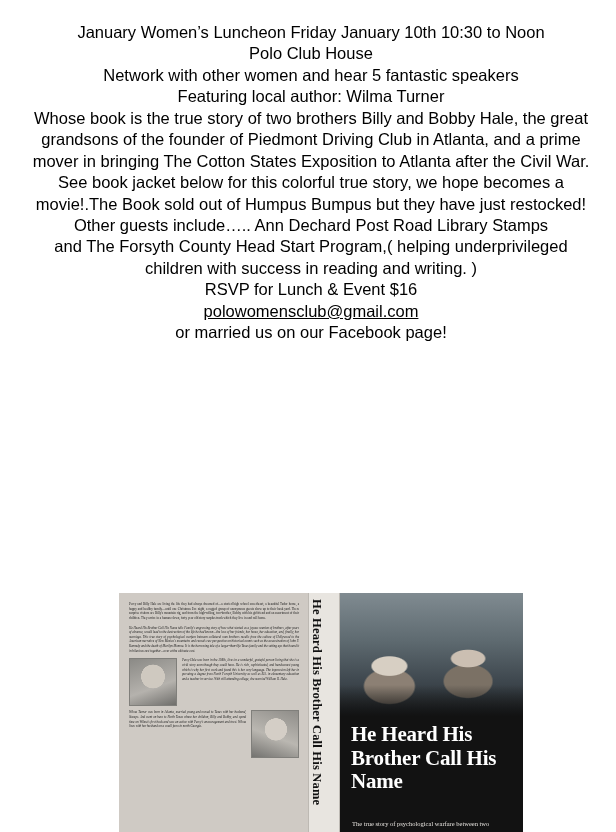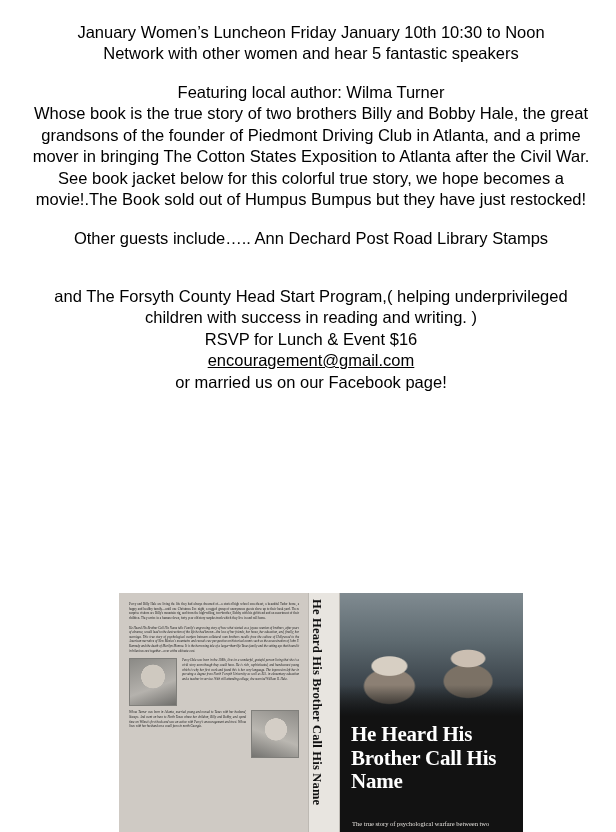--- a/index.html
+++ b/index.html
@@ -21,25 +21,24 @@
     box-sizing: border-box;
     padding: 22px 12px 0 18px;
   }
   .block {
     text-align: center;
     font-size: 16.5px;
     line-height: 1.30;
     margin: 0 auto;
   }
   .block.para {
-    margin-top: 17px;
   }
   .b1 { width: 560px; }
   .b2 { width: 566px; }
-  .b3 { width: 548px; margin-top: 37px; }
+  .b3 { width: 548px; }
   .b4 { width: 560px; }
   .email-link {
     text-decoration: underline;
     color: #000000;
   }
 
   
   .cover-wrap {
     position: absolute;
     left: 119px;
@@ -167,30 +166,31 @@
     font-size: 6.5px;
     line-height: 1.5;
   }
 </style>
 </head>
 <body>
 
 <div class="page">
 
   <div class="block b1">January Women’s Luncheon Friday January 10th 10:30 to Noon</div>
+  <div class="block b1">Polo Club House</div>
   <div class="block b1">Network with other women and hear 5 fantastic speakers</div>
 
   <div class="block para b2">Featuring local author: Wilma Turner</div>
   <div class="block b2">Whose book is the true story of two brothers Billy and Bobby Hale, the great grandsons of the founder of Piedmont Driving Club in Atlanta, and a prime mover in bringing The Cotton States Exposition to Atlanta after the Civil War. See book jacket below for this colorful true story, we hope becomes a movie!.The Book sold out of Humpus Bumpus but they have just restocked!</div>
 
   <div class="block para b3">Other guests include….. Ann Dechard Post Road Library Stamps</div>
   <div class="block b3">and The Forsyth County Head Start Program,( helping underprivileged children with success in reading and writing. )</div>
 
   <div class="block b4">RSVP for Lunch &amp; Event $16</div>
-  <div class="block b4"><span class="email-link">encouragement@gmail.com</span></div>
+  <div class="block b4"><span class="email-link">polowomensclub@gmail.com</span></div>
   <div class="block b4">or married us on our Facebook page!</div>
 
   <div class="cover-wrap">
     <div class="cover">
 
       <div class="back-panel">
         <p>Percy and Billy Hale are living the life they had always dreamed of—a storied high school sweetheart, a beautiful Tudor home, a happy and healthy family—until one Christmas Eve night, a ragged group of anonymous guests show up to their husk yard. There surprise visitors are Billy's mountain rig, and from the high-rolling, two-brother, Bobby with his girlfriend and an assortment of their children. They arrive in a human clown, forty year old story surplus truck which they live in and call home.</p>
         <p class="ital">He Heard His Brother Call His Name tells Family's engrossing story of how what started as a joyous reunion of brothers, after years of absence, would lead to the destruction of the life he had known—the loss of her friends, her home, her education, and, finally, her marriage. This true story of psychological warfare between collateral men brothers recalls from the culture of Hollywood to the American narrative of New Mexico's mountains and reveals raw perspective on historical events such as the assassination of John F. Kennedy and the death of Marilyn Monroe. It is the harrowing tale of a larger-than-life Texas family and the setting eye that bound it in hilarious zest together—over at the ultimate cost.</p>
         <div class="photo-row">
           <div class="photo-box"></div>

